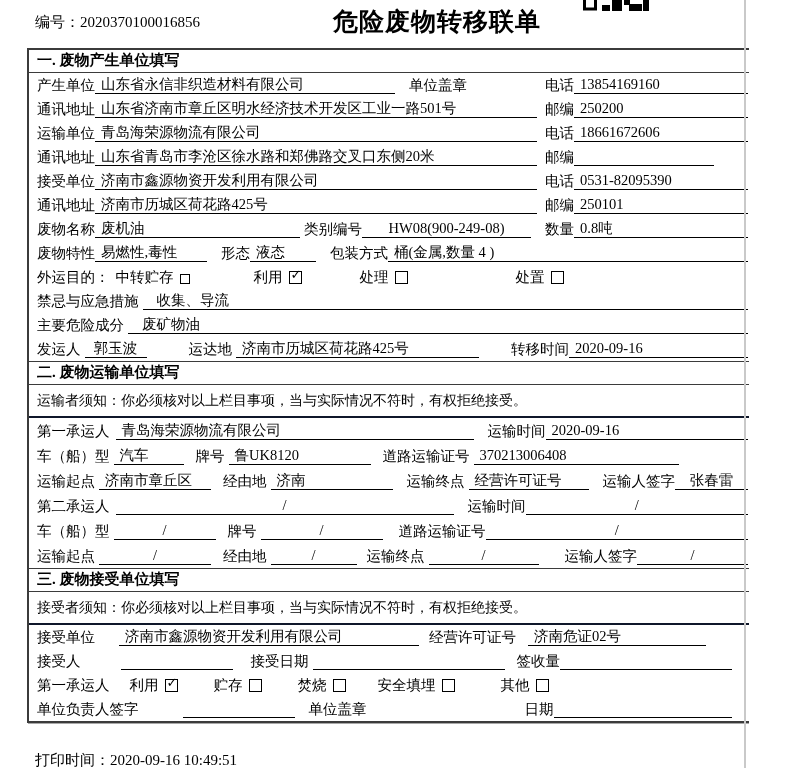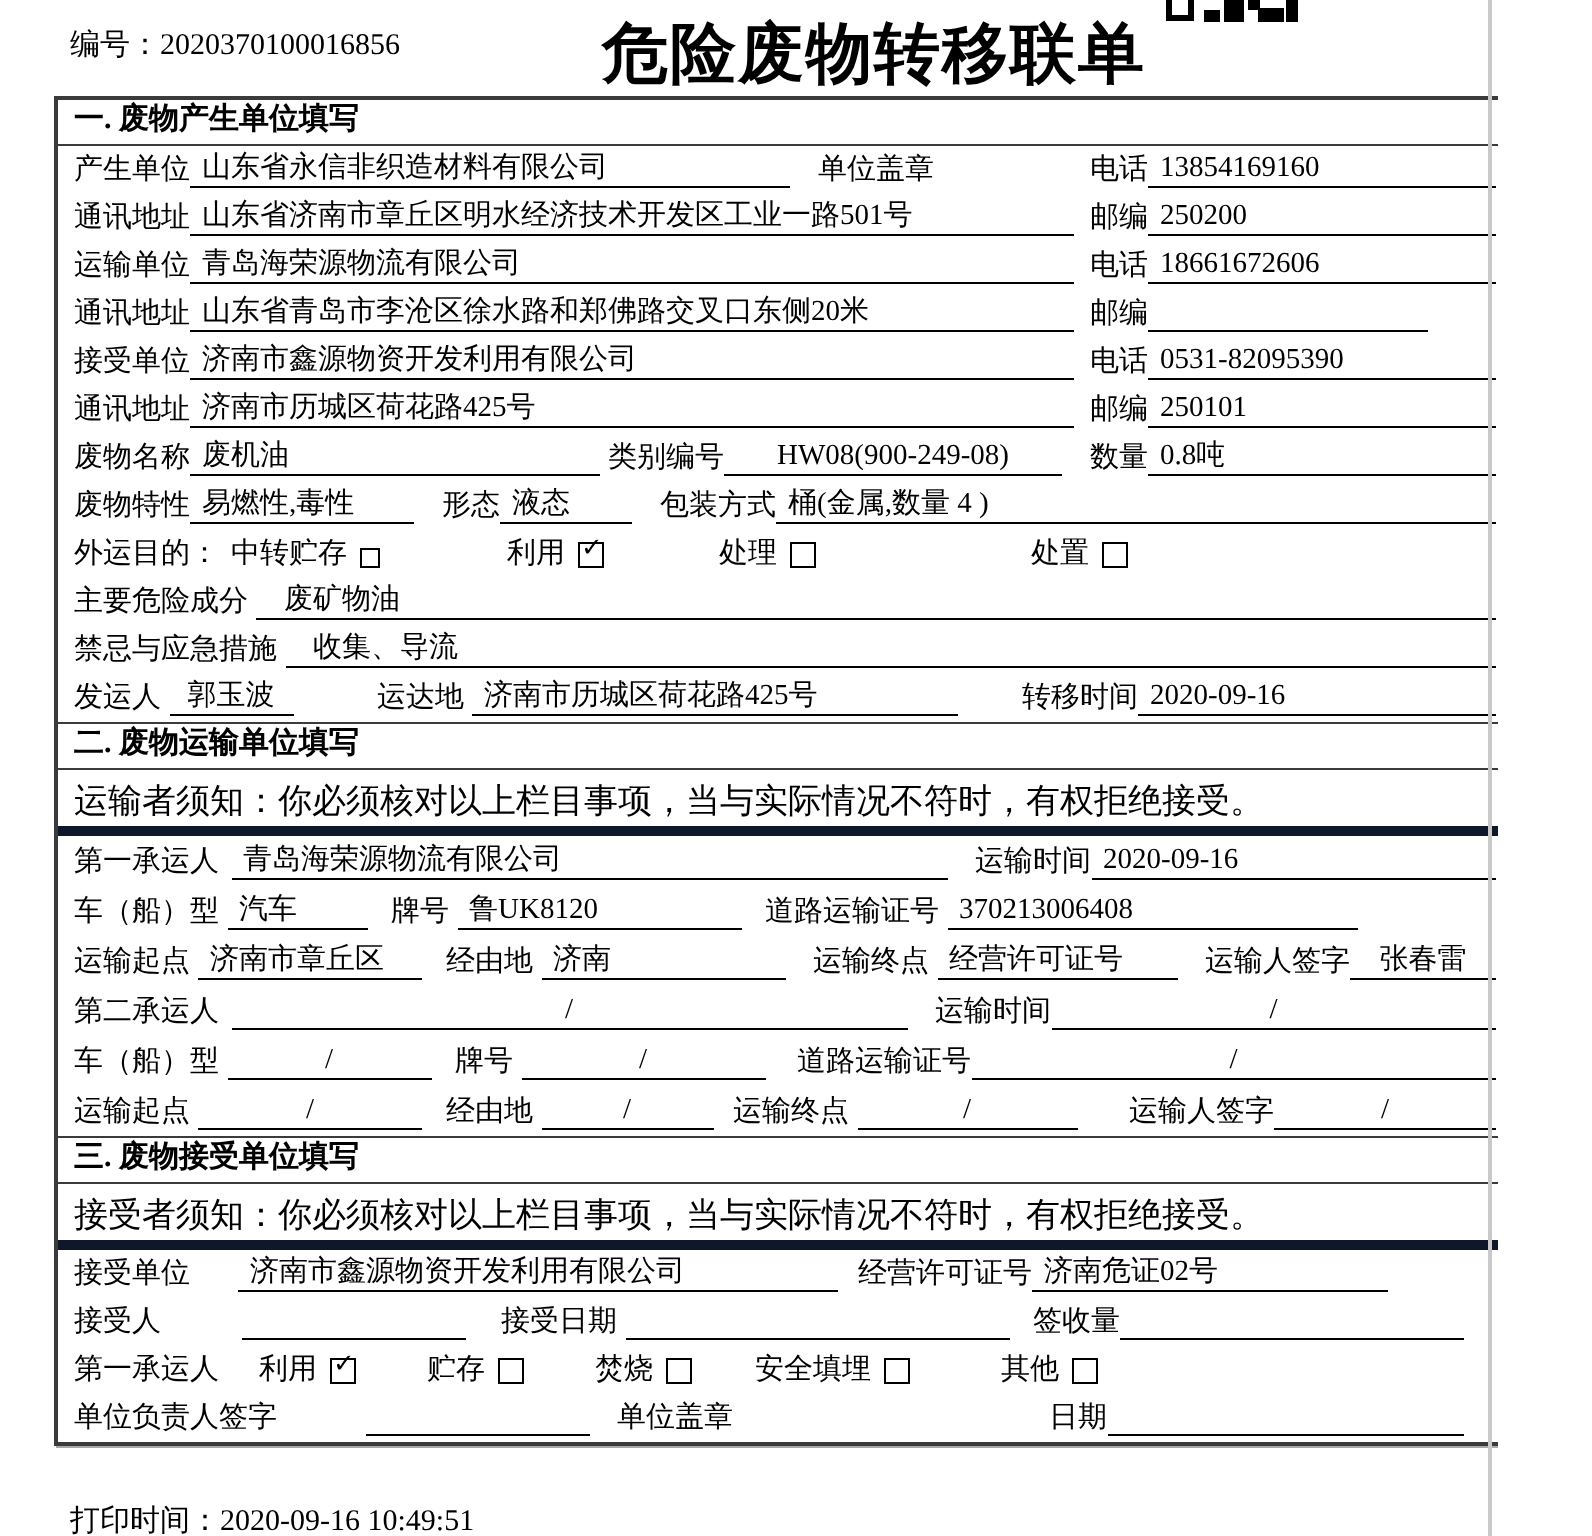--- a/index.html
+++ b/index.html
@@ -1,26 +1,26 @@
 <!DOCTYPE html>
 <html><head>
 <meta charset="utf-8">
 <style>
   * { margin:0; padding:0; box-sizing:border-box; }
   html,body { width:796px; height:768px; }
   body { font-family:"Liberation Serif","DejaVu Serif",serif; background:#fff; color:#000; }
   .page { position:relative; width:749px; height:768px; background:#fff; overflow:hidden; }
   .page-edge { position:absolute; right:3px; top:0; width:2px; height:768px; background:#c9c9c9; }
   .doc-no { position:absolute; left:35px; top:13px; font-size:15px; white-space:nowrap; }
-  .title { position:absolute; top:5px; left:437px; transform:translateX(-50%); font-size:33px; font-weight:bold; letter-spacing:1px; white-space:nowrap; }
+  .title { position:absolute; top:5px; left:437px; transform:translateX(-50%); font-size:25px; font-weight:bold; letter-spacing:1px; white-space:nowrap; }
   .qr { position:absolute; left:583px; top:0; width:66px; height:11px; }
   .form { position:absolute; left:27px; top:48px; width:731px; border:2px solid #3b3b3b; box-shadow:1px 1px 0 #a8a8a8; background:#fff; }
   .sec-heading { height:23px; line-height:21px; font-weight:bold; font-size:15px; padding-left:8px; border-bottom:1px solid #3b3b3b; white-space:nowrap; }
   .sec-heading.mid { border-top:1px solid #3b3b3b; height:24px; }
-  .notice { height:33px; line-height:32px; font-size:17px; padding-left:8px; border-bottom:5px solid #0f172a; white-space:nowrap; }
+  .notice { height:33px; line-height:32px; font-size:14px; padding-left:8px; border-bottom:2px solid #0f172a; white-space:nowrap; }
   .row { display:flex; align-items:flex-end; height:24px; padding:0 8px 3px 8px; font-size:14.5px; white-space:nowrap; }
   .row.h25 { height:25px; }
   .grp { display:flex; flex:none; align-items:flex-end; }
   .lbl { flex:none; line-height:18px; }
   .val { border-bottom:1px solid #000; line-height:18px; padding:0 6px; flex:none; overflow:hidden; min-height:19px; }
   .fill { flex:1 1 auto; width:auto; }
   .ctr { text-align:center; }
   .cbx { display:inline-block; flex:none; width:13px; height:13px; border:1px solid #000; margin-left:6px; margin-bottom:2px; position:relative; }
   .cbx.sm { width:10px; height:10px; }
   .cbx.checked::after { content:"\2713"; position:absolute; left:1px; top:-4px; font-size:13px; font-weight:bold; line-height:14px; font-family:"DejaVu Sans",sans-serif; }
@@ -139,27 +139,27 @@
         <span class="lbl">处理</span>
         <span class="cbx"></span>
       </span>
       <span class="grp" style="margin-left:108px">
         <span class="lbl">处置</span>
         <span class="cbx"></span>
       </span>
     </div>
 
     <div class="row">
+      <span class="lbl">禁忌与应急措施</span>
+      <span class="val fill" style="padding-left:14px;margin-left:4px">收集、导流</span>
+    </div>
+
+    <div class="row">
       <span class="lbl">主要危险成分</span>
       <span class="val fill" style="padding-left:14px;margin-left:4px">废矿物油</span>
-    </div>
-
-    <div class="row">
-      <span class="lbl">禁忌与应急措施</span>
-      <span class="val fill" style="padding-left:14px;margin-left:4px">收集、导流</span>
     </div>
 
 
     <div class="row">
       <span class="lbl">发运人</span>
       <span class="val ctr" style="width:62px;margin-left:4px">郭玉波</span>
       <span class="lbl" style="margin-left:42px">运达地</span>
       <span class="val" style="width:243px;margin-left:4px">济南市历城区荷花路425号</span>
       <span class="lbl" style="margin-left:32px">转移时间</span>
       <span class="val fill">2020-09-16</span>
@@ -222,21 +222,21 @@
       <span class="val fill ctr">/</span>
     </div>
 
     <div class="sec-heading mid">三. 废物接受单位填写</div>
     <div class="notice">接受者须知：你必须核对以上栏目事项，当与实际情况不符时，有权拒绝接受。</div>
 
     <div class="row">
       <span class="lbl">接受单位</span>
       <span class="val" style="width:300px;margin-left:24px">济南市鑫源物资开发利用有限公司</span>
       <span class="lbl" style="margin-left:10px">经营许可证号</span>
-      <span class="val" style="width:178px;margin-left:0">济南危证02号</span>
+      <span class="val" style="width:178px;margin-left:12px">济南危证02号</span>
     </div>
 
     <div class="row">
       <span class="lbl">接受人</span>
       <span class="val" style="width:112px;margin-left:40px"></span>
       <span class="lbl" style="margin-left:18px">接受日期</span>
       <span class="val" style="width:192px;margin-left:4px"></span>
       <span class="lbl" style="margin-left:12px">签收量</span>
       <span class="val fill" style="margin-right:16px"></span>
     </div>

